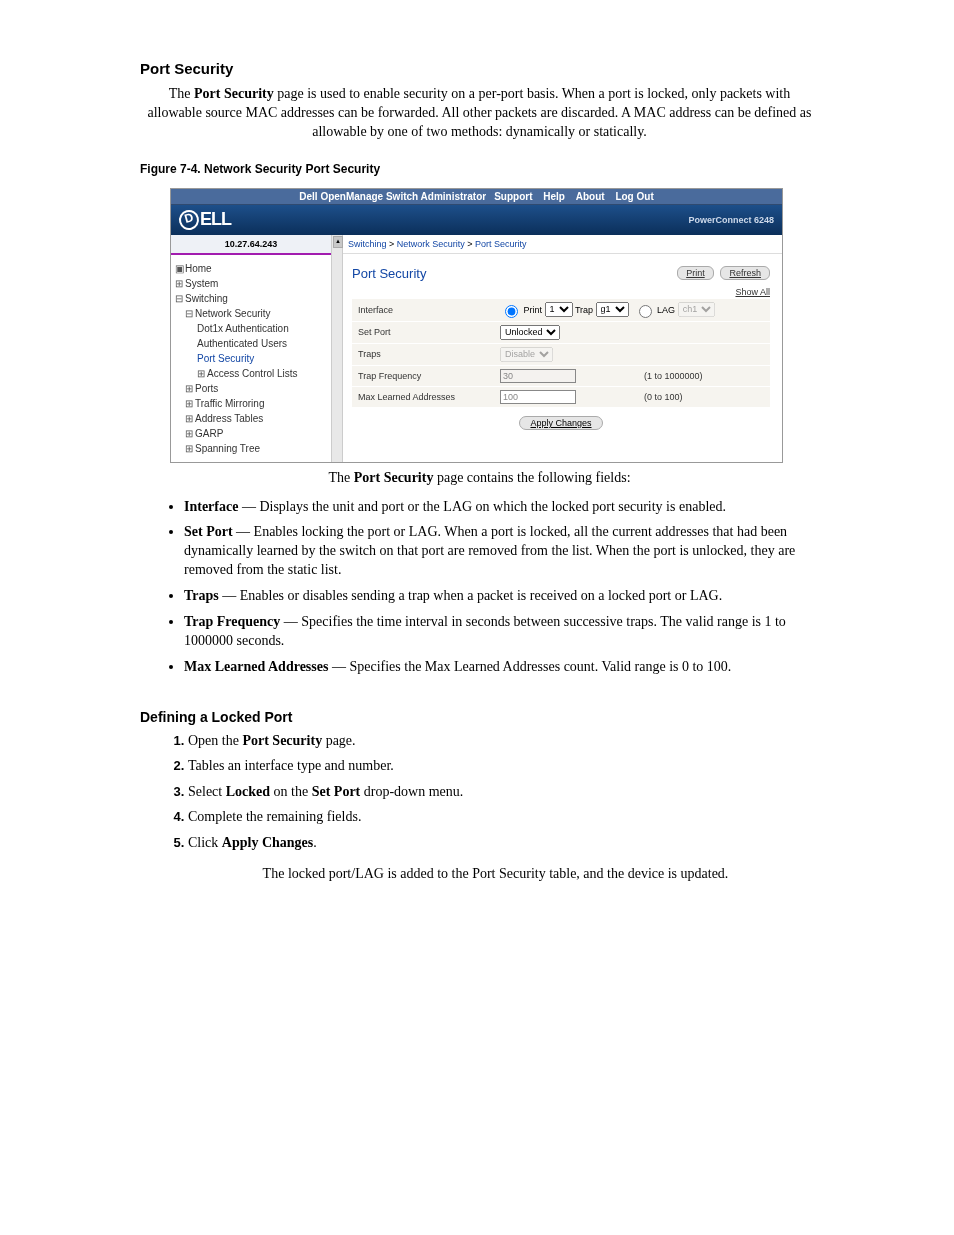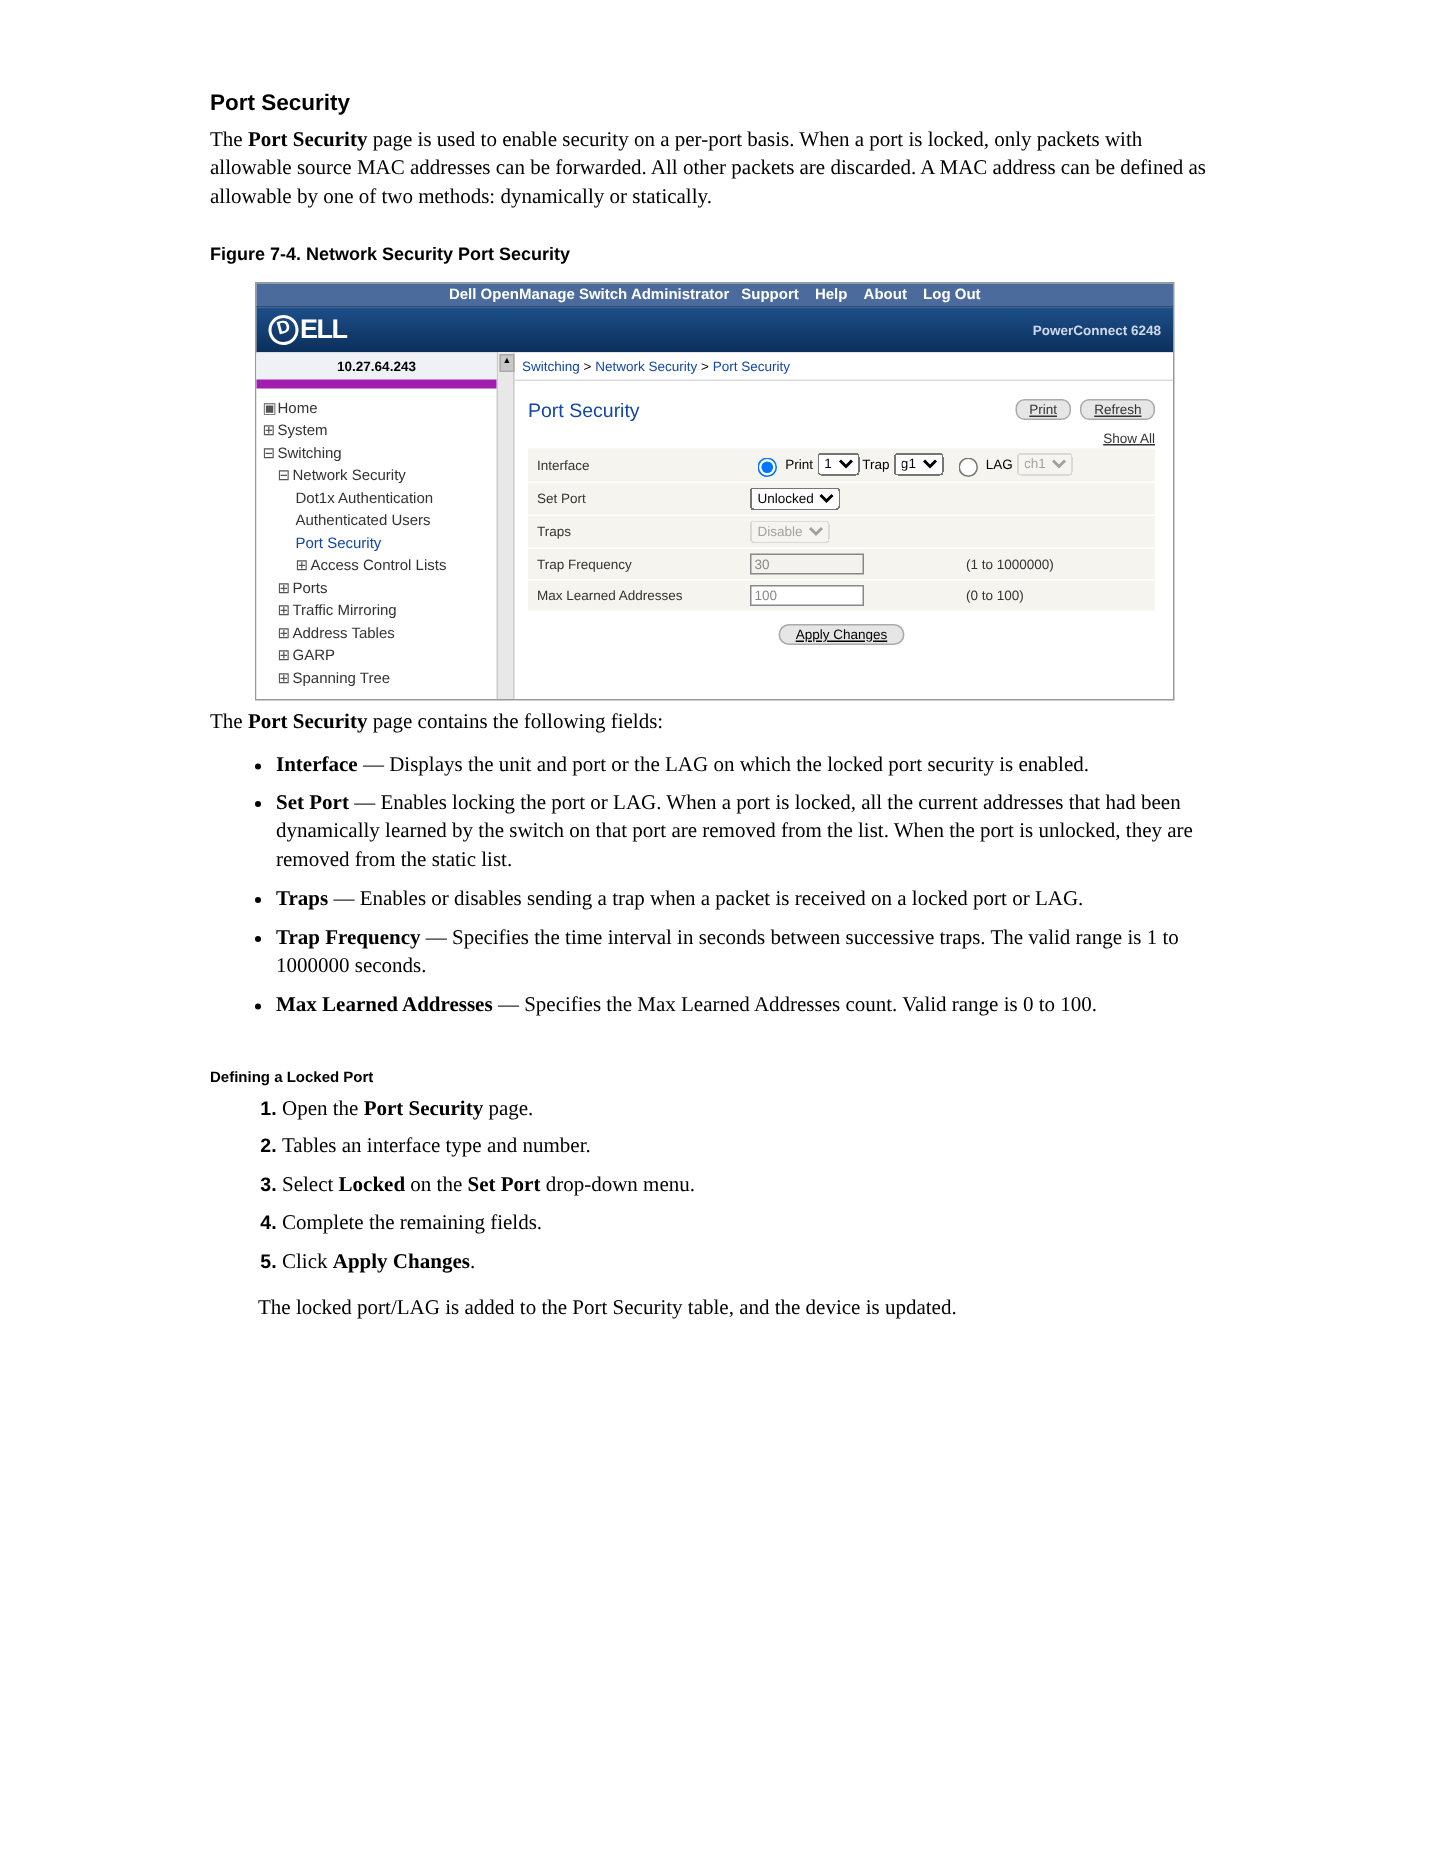--- a/index.html
+++ b/index.html
@@ -19,20 +19,21 @@
   .section-title {
     font-family: Arial, Helvetica, sans-serif;
     font-weight: bold;
     font-size: 15px;
     margin-bottom: 8px;
   }
   .para {
     font-size: 14px;
     line-height: 1.35;
     margin-bottom: 10px;
+    text-align: center;
   }
   .figure-caption {
     font-family: Arial, Helvetica, sans-serif;
     font-size: 12px;
     font-weight: bold;
     margin-top: 20px;
     margin-bottom: 12px;
   }
 
   
@@ -87,21 +88,21 @@
   }
   .ss-product { color:#cdd9ea; font-size:9px; font-weight:bold; }
   .ss-body { display:flex; background:#fff; }
   .ss-left { width:160px; border-right:1px solid #ccc; }
   .ss-ip {
     background:#eef1f6;
     text-align:center;
     padding:4px 0;
     font-size:9px;
     font-weight:bold;
-    border-bottom:6px solid #a21caf;
+    border-bottom:2px solid #a21caf;
   }
   .tree {
     padding: 6px 4px 6px 4px;
     font-size:10px;
     line-height:1.5;
     color:#333;
   }
   .tree .node { white-space:nowrap; }
   .tree .plus { color:#555; display:inline-block; width:10px; }
   .tree .active { color:#1347a5; }
@@ -165,21 +166,21 @@
   
   ul.bullets { margin:6px 0 12px 0; padding-left: 44px; }
   ul.bullets li { margin-bottom:7px; line-height:1.35; }
   ol.steps { margin:6px 0 12px 0; padding-left: 48px; }
   ol.steps li { margin-bottom:6px; line-height:1.4; }
   ol.steps li::marker { font-weight:bold; font-family: Arial, sans-serif; font-size:13px; }
 
   .subheading {
     font-family: Arial, Helvetica, sans-serif;
     font-weight:bold;
-    font-size:10px;
+    font-size:14px;
     margin-top:32px;
     margin-bottom:4px;
   }
 
   .footer {
     margin-top: 60px;
     font-size:12px;
     display:flex;
     align-items:center;
   }

